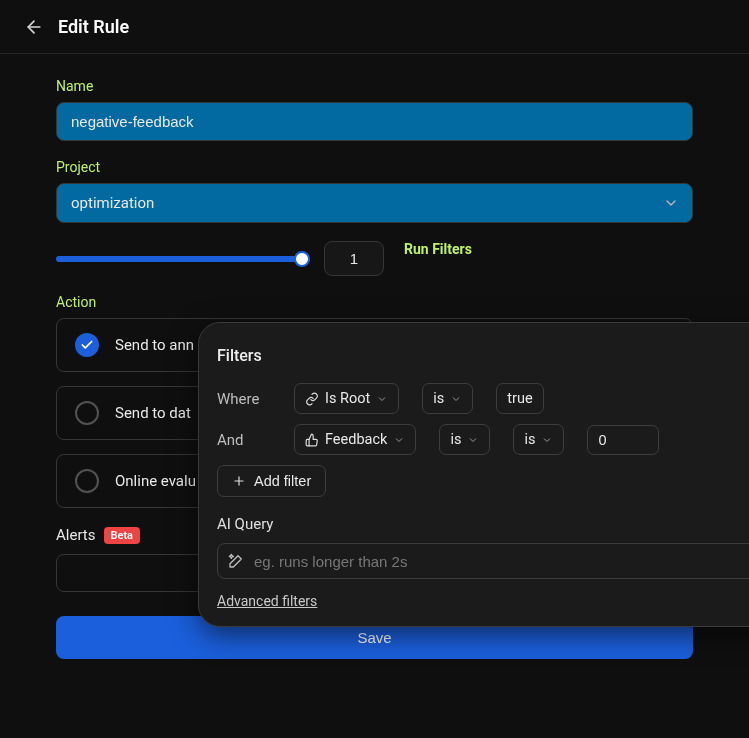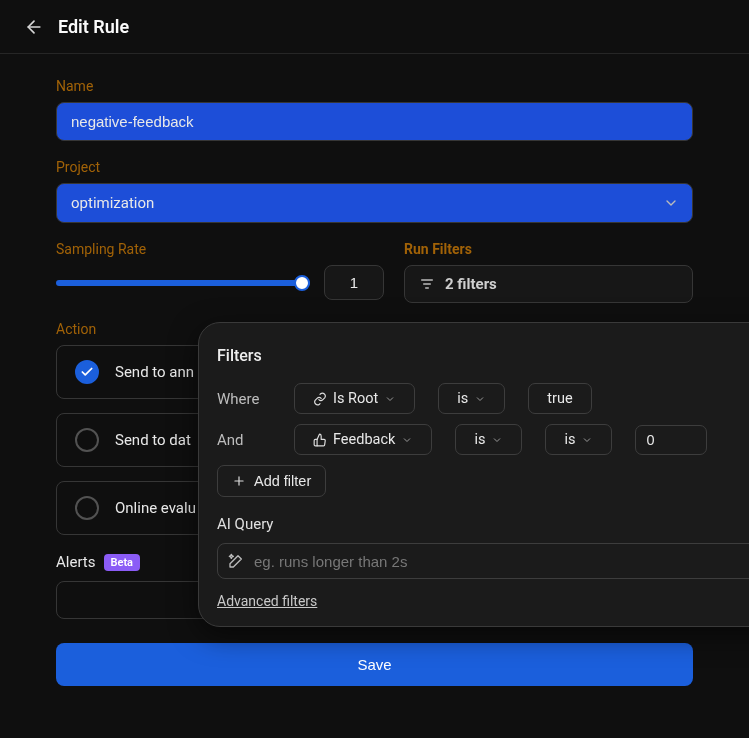--- a/index.html
+++ b/index.html
@@ -20,27 +20,27 @@
     padding: 16px 24px;
     border-bottom: 1px solid #262626;
   }
   .back-icon { width: 20px; height: 20px; cursor: pointer; }
   .header-title { font-size: 18px; font-weight: 600; color: #fafafa; }
   .form {
     padding: 24px 56px 24px 56px;
   }
   .field-label {
     font-size: 14px;
-    color: #a16207;
+    color: #bef264;
     margin-bottom: 8px;
     display: block;
   }
   .text-input, .select {
     width: 100%;
-    background: #1d4ed8;
+    background: #0369a1;
     border: 1px solid #363636;
     border-radius: 8px;
     padding: 10px 14px;
     color: #e8e8e8;
     font-size: 15px;
     outline: none;
   }
   .select-wrap { position: relative; }
   .select-chevron {
     position: absolute; right: 14px; top: 50%; transform: translateY(-50%);
@@ -87,21 +87,21 @@
   }
   .radio {
     width: 24px; height: 24px; border-radius: 50%;
     border: 2px solid #525252; display: flex; align-items: center; justify-content: center;
     flex-shrink: 0;
   }
   .radio.checked { background: #1b5fdc; border-color: #1b5fdc; }
   .action-label { font-size: 15px; color: #e8e8e8; }
   .alerts-row { display: flex; align-items: center; gap: 8px; margin-bottom: 10px; }
   .beta-badge {
-    background: #8b5cf6; color: #fff; font-size: 11px; font-weight: 600;
+    background: #ef4444; color: #fff; font-size: 11px; font-weight: 600;
     padding: 2px 7px; border-radius: 4px;
   }
   .outline-btn {
     width: 100%; background: transparent; border: 1px solid #363636; border-radius: 8px;
     padding: 10px; color: #e8e8e8; font-size: 14px; cursor: pointer;
   }
   .save-btn {
     width: 100%; background: #1b5fdc; border: none; border-radius: 8px;
     padding: 13px; color: #fff; font-size: 15px; font-weight: 500; cursor: pointer;
   }
@@ -125,21 +125,21 @@
     background: #262626; border: 2px solid #2e6bdc;
     display: flex; align-items: center; justify-content: center; cursor: pointer;
   }
   .filter-line {
     display: flex; align-items: center; gap: 23px; margin-bottom: 10px;
   }
   .kw { color: #bdbdbd; font-size: 15px; width: 54px; flex-shrink:0; }
   .chip {
     display: inline-flex; align-items: center; gap: 6px;
     background: transparent; border: 1px solid #3d3d3d; border-radius: 7px;
-    padding: 6px 18px; font-size: 14.5px; color: #e8e8e8; cursor: pointer;
+    padding: 6px 10px; font-size: 14.5px; color: #e8e8e8; cursor: pointer;
   }
   .chip-input {
     background: transparent; border: 1px solid #3d3d3d; border-radius: 7px;
     padding: 6px 10px; font-size: 14.5px; color: #e8e8e8;
     width: 72px; outline: none;
   }
   .x-btn {
     margin-left: auto; width: 18px; height: 18px; cursor: pointer;
     display: flex; align-items: center; justify-content: center; color: #888;
   }
@@ -193,38 +193,27 @@
       <span class="select-chevron">
         <svg width="16" height="16" viewBox="0 0 24 24" fill="none" stroke="#bbb" stroke-width="2" stroke-linecap="round" stroke-linejoin="round">
             <polyline points="6 9 12 15 18 9"></polyline>
           </svg>
       </span>
     </div>
   </div>
 
   <div class="group two-col">
     <div class="col-left">
-      <label class="field-label">Sampling Rate</label>
       <div class="slider-row">
         <input type="range" min="0" max="1" step="0.01" value="1" class="slider" style="">
         <input class="num-input" value="1" style="">
       </div>
     </div>
     <div class="col-right">
       <label class="field-label">Run Filters</label>
-      <div class="filter-summary">
-        <span>
-          <svg width="16" height="16" viewBox="0 0 24 24" fill="none" stroke="#bbb" stroke-width="2" stroke-linecap="round">
-              <line x1="4" y1="6" x2="20" y2="6"></line>
-              <line x1="7" y1="12" x2="17" y2="12"></line>
-              <line x1="10" y1="18" x2="14" y2="18"></line>
-            </svg>
-        </span>
-        <span>2 filters</span>
-      </div>
     </div>
   </div>
 
   <div class="group">
     <label class="field-label">Action</label>
     <div class="action-list">
       <div class="action-item">
         <span class="radio checked">
           <svg width="14" height="14" viewBox="0 0 24 24" fill="none" stroke="#fff" stroke-width="3" stroke-linecap="round" stroke-linejoin="round">
               <polyline points="20 6 9 17 4 12"></polyline>

